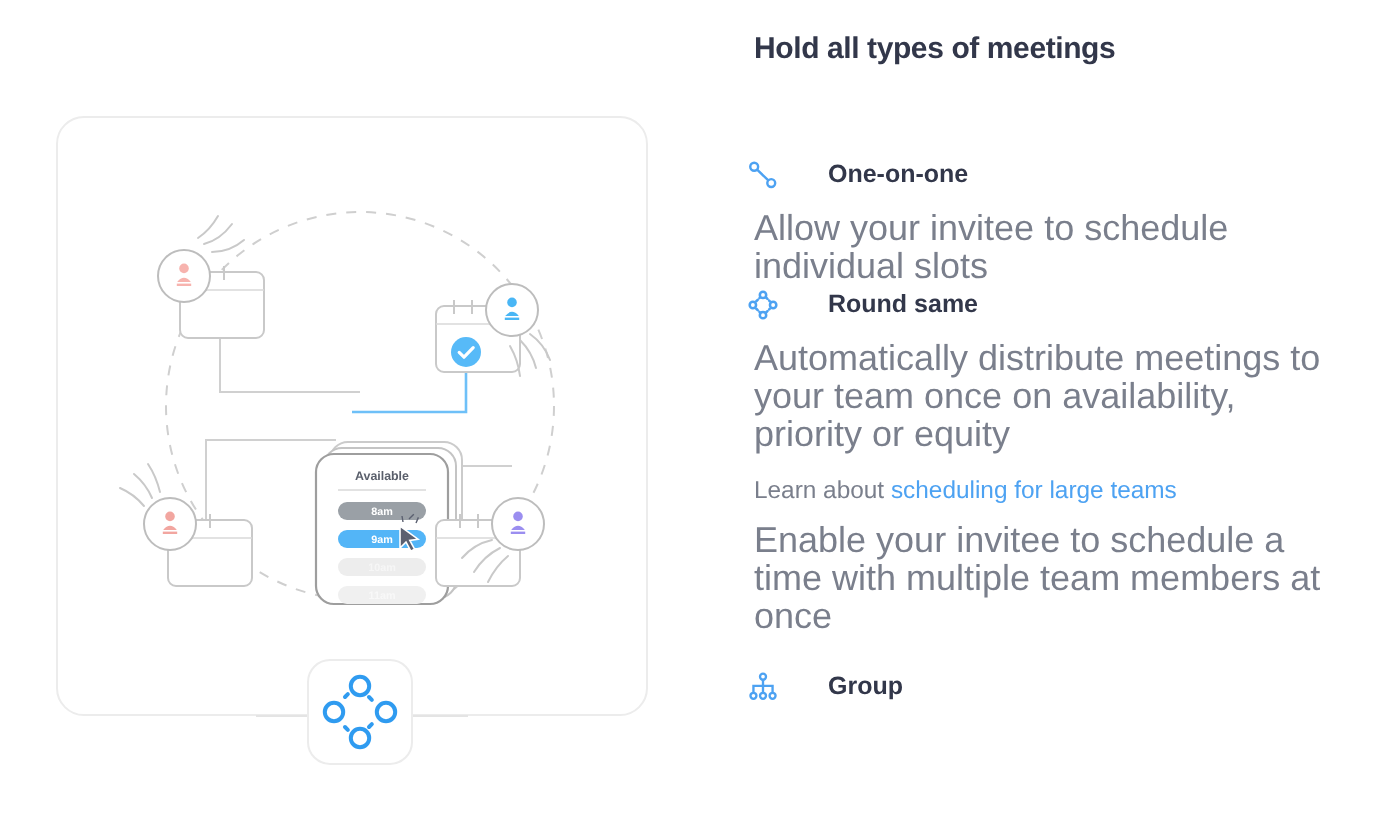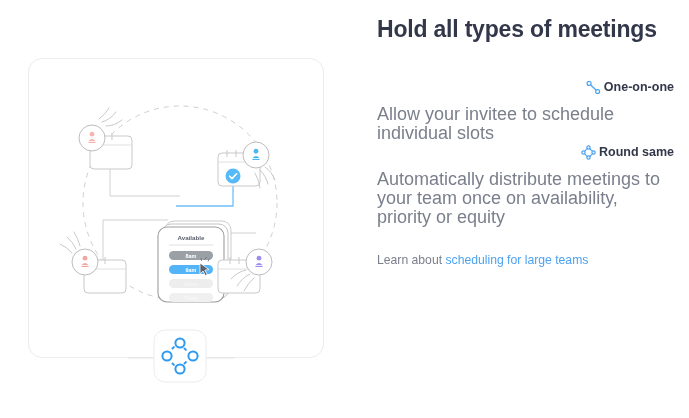--- a/index.html
+++ b/index.html
@@ -46,37 +46,36 @@
     position: absolute;
     left: 374px;
     top: 0;
     width: 300px;
     height: 418px;
   }
   .headline {
     position: absolute;
     left: 3px;
     top: 16px;
-    font-size: 23px;
+    font-size: 15px;
     font-weight: bold;
     color: #32374a;
     letter-spacing: -0.2px;
     white-space: nowrap;
   }
   .feature {
     position: absolute;
     left: 0;
     width: 300px;
   }
   .feat-head {
     display: flex;
     align-items: center;
-    gap: 3px;
+    gap: 25px;
     height: 18px;
-    justify-content: flex-end;
   }
   .feat-icon {
     width: 15px;
     height: 15px;
     flex: 0 0 15px;
     display: block;
   }
   .feat-title {
     font-size: 12.5px;
     font-weight: bold;
@@ -85,21 +84,21 @@
   }
   .feat-body {
     margin-top: 9px;
     margin-left: 3px;
     font-size: 18px;
     line-height: 19px;
     color: #7a7f8c;
     max-width: 290px;
   }
   .feat-link-row {
-    margin-top: 24px;
+    margin-top: 9px;
     margin-left: 3px;
     font-size: 12.2px;
     line-height: 19px;
     color: #7a7f8c;
   }
   .feat-link {
     color: #4da2f2;
     text-decoration: none;
     cursor: pointer;
   }
@@ -281,19 +280,34 @@
             <path d="M9.6 12 l2 -2" stroke-dasharray="1.1 1.3" stroke-linecap="round"></path>
           </g>
         </svg>
         <span class="feat-title">Round same</span>
       </div>
       <div class="feat-body">Automatically distribute meetings to your team once on availability, priority or equity</div>
       <div class="feat-link-row"><span>Learn about </span><a class="feat-link">scheduling for large teams</a></div>
     </div>
 
     <div class="feature f3">
+      <div class="feat-body">Enable your invitee to schedule a time with multiple team members at once</div>
     </div>
 
     <div class="feature f4">
+      <div class="feat-head">
+        <svg class="feat-icon" viewBox="0 0 16 16">
+          <g fill="none" stroke="#4da2f2" stroke-width="1.25">
+            <circle cx="8" cy="2.5" r="1.6"></circle>
+            <circle cx="2.9" cy="12.7" r="1.6"></circle>
+            <circle cx="8" cy="12.7" r="1.6"></circle>
+            <circle cx="13.1" cy="12.7" r="1.6"></circle>
+            <path d="M8 4.1 L8 7.4"></path>
+            <path d="M2.9 11.1 L2.9 7.4 L13.1 7.4 L13.1 11.1"></path>
+            <path d="M8 7.4 L8 11.1"></path>
+          </g>
+        </svg>
+        <span class="feat-title">Group</span>
+      </div>
     </div>
 
   </div>
 </div>
 
 </body></html>

